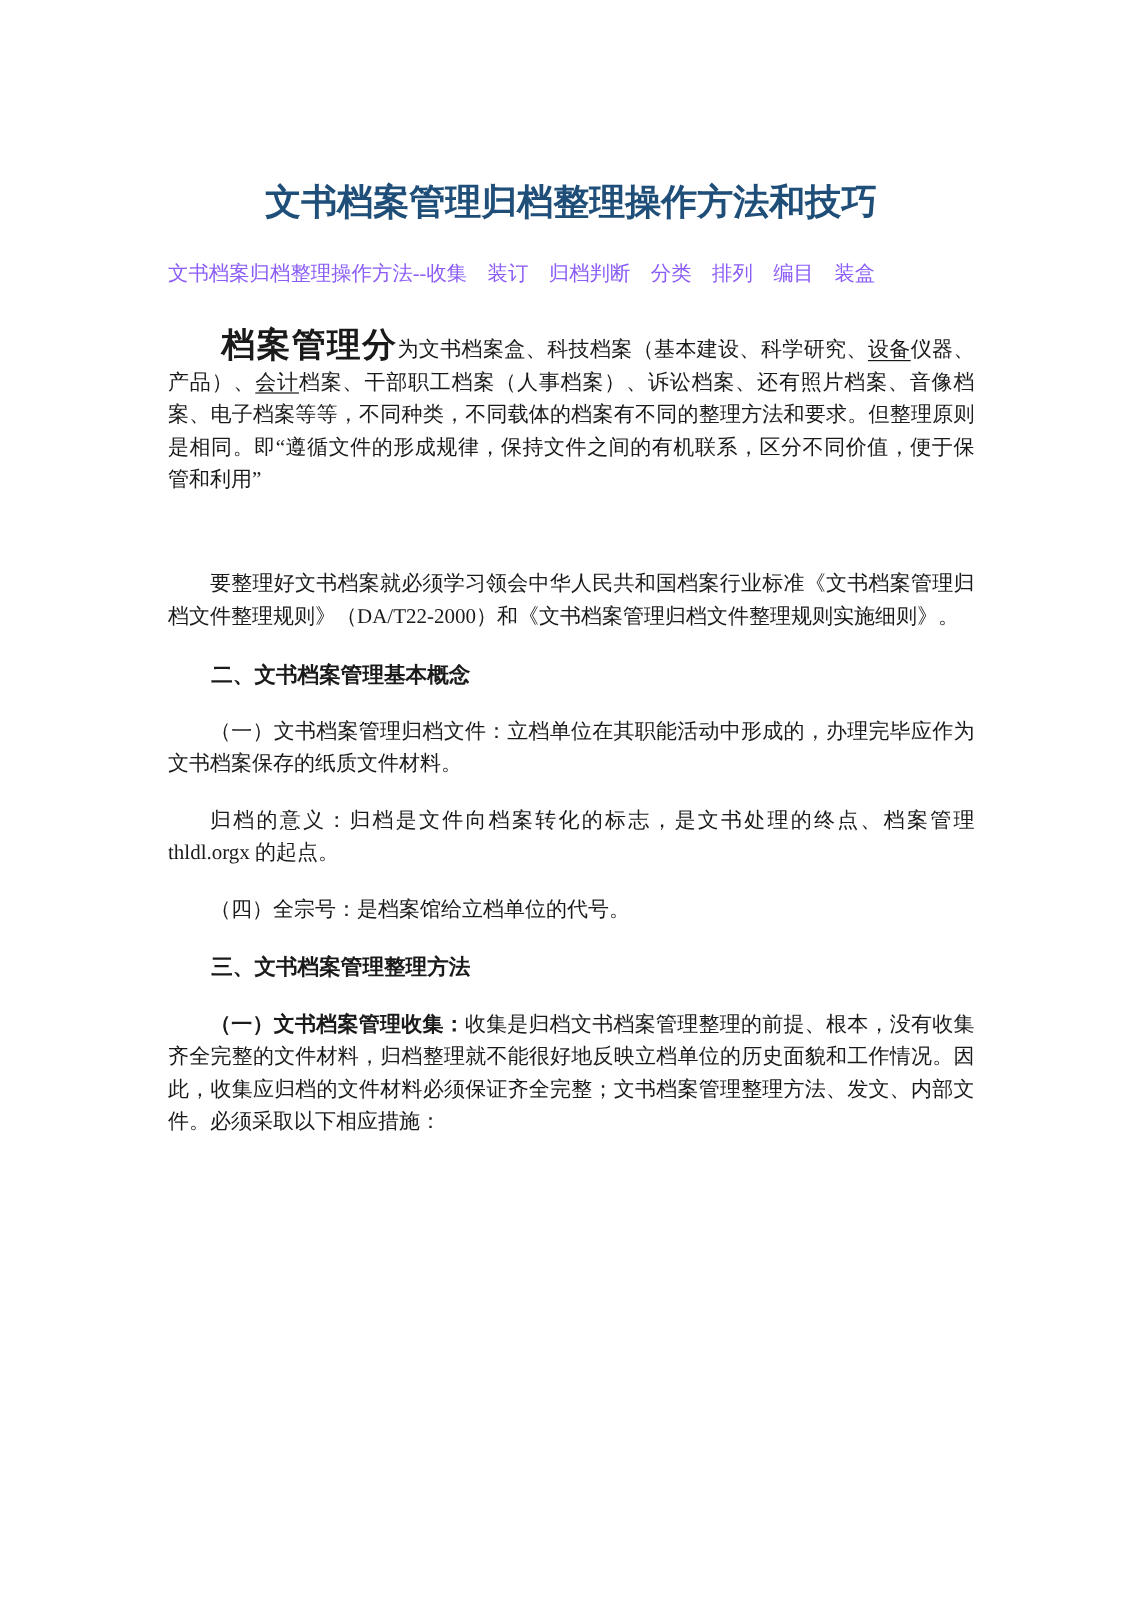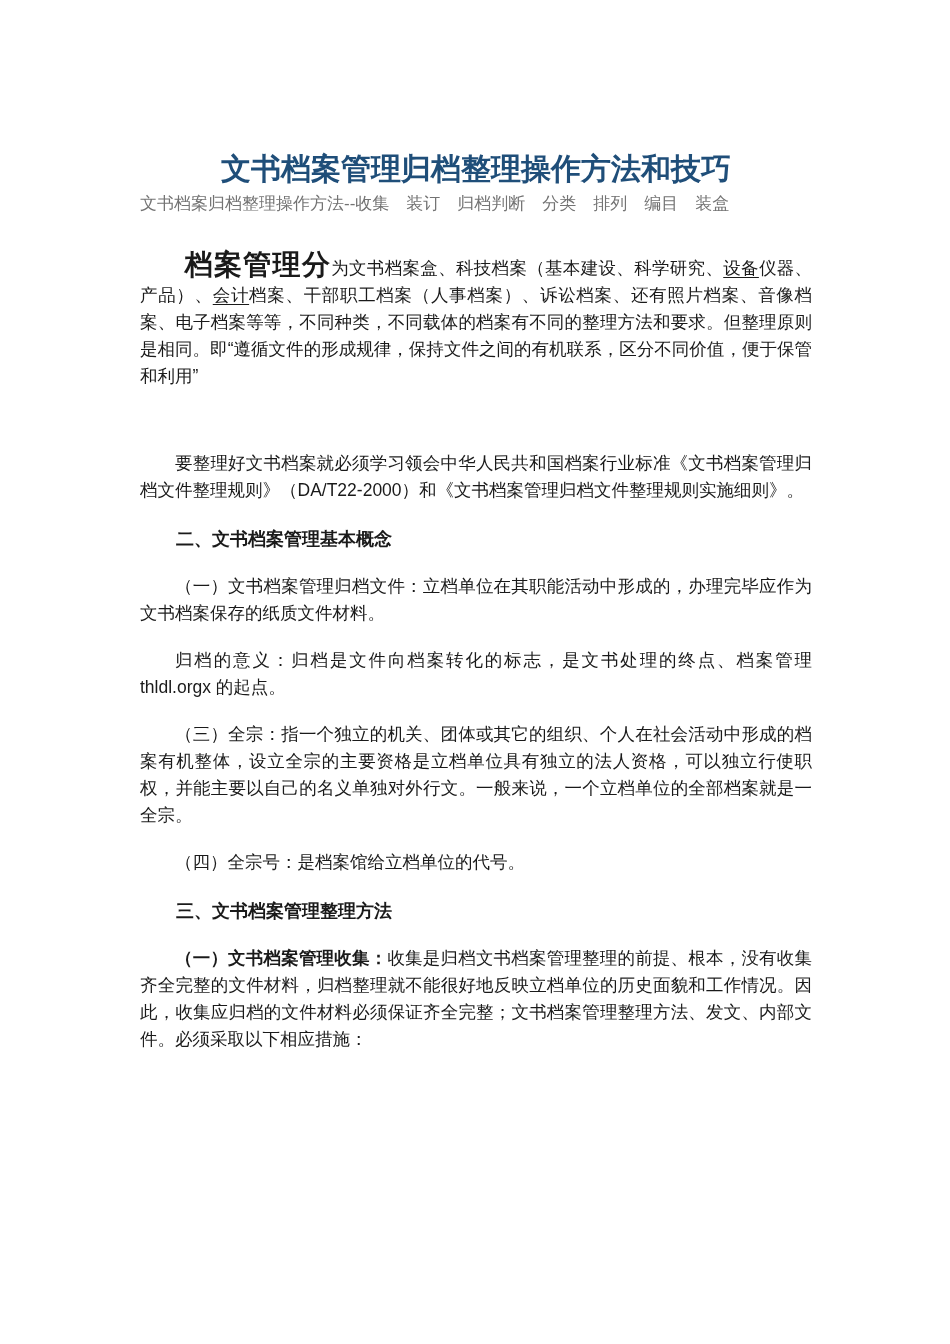--- a/index.html
+++ b/index.html
@@ -6,40 +6,40 @@
     margin: 0;
     padding: 0;
     background: #ffffff;
   }
   .page {
     position: relative;
     width: 950px;
     height: 1108px;
     background: #ffffff;
     overflow: hidden;
-    font-family: Liberation Sans, sans-serif;
+    font-family: Liberation Serif, serif;
     color: #1a1a1a;
   }
   .content {
     box-sizing: border-box;
     padding: 148px 138px 0 140px;
   }
   .doc-title {
     margin: 0;
     text-align: center;
     font-size: 30px;
     line-height: 42px;
     font-weight: bold;
     color: #1F4E79;
   }
   .doc-subtitle {
-    margin: 0 0 0 0;
+    margin: 24px 0 0 0;
     font-size: 17px;
     line-height: 27px;
-    color: #737373;
+    color: #8b5cf6;
   }
   .para {
     margin: 20px 0 0 0;
     font-size: 17.5px;
     line-height: 27px;
     text-align: justify;
     text-indent: 2em;
   }
   .lead-paragraph {
     margin-top: 34px;
@@ -68,19 +68,18 @@
 <div class="page" style="background: rgb(255, 255, 255); color: rgb(26, 26, 26);">
   <div class="content">
     <h1 class="doc-title" style="color: rgb(31, 78, 121);">文书档案管理归档整理操作方法和技巧</h1>
     <p class="doc-subtitle">文书档案归档整理操作方法--收集　装订　归档判断　分类　排列　编目　装盒</p>
     <div id="doc-body">
         <p class="para lead-paragraph"><span class="run-lead">档案管理分</span><span class="run-n">为文书档案盒、科技档案（基本建设、科学研究、</span><span class="run-u">设备</span><span class="run-n">仪器、产品）、</span><span class="run-u">会计</span><span class="run-n">档案、干部职工档案（人事档案）、诉讼档案、还有照片档案、音像档案、电子档案等等，不同种类，不同载体的档案有不同的整理方法和要求。但整理原则是相同。即“遵循文件的形成规律，保持文件之间的有机联系，区分不同价值，便于保管和利用”</span></p>
         <p class="para"><span class="run-n">要整理好文书档案就必须学习领会中华人民共和国档案行业标准《文书档案管理归档文件整理规则》（DA/T22-2000）和《文书档案管理归档文件整理规则实施细则》。</span></p>
         <h2 class="sec-heading">二、文书档案管理基本概念</h2>
         <p class="para"><span class="run-n">（一）文书档案管理归档文件：立档单位在其职能活动中形成的，办理完毕应作为文书档案保存的纸质文件材料。</span></p>
         <p class="para"><span class="run-n">归档的意义：归档是文件向档案转化的标志，是文书处理的终点、档案管理 thldl.orgx 的起点。</span></p>
-        <p class="para"><span class="run-n">（三）全宗：指一个独立的机关、团体或其它的组织、个人在社会活动中形成的档案有机整体，设立全宗的主要资格是立档单位具有独立的法人资格，可以独立行使职权，并能主要以自己的名义单独对外行文。一般来说，一个立档单位的全部档案就是一全宗。</span></p>
         <p class="para"><span class="run-n">（四）全宗号：是档案馆给立档单位的代号。</span></p>
         <h2 class="sec-heading">三、文书档案管理整理方法</h2>
         <p class="para"><span class="run-b">（一）文书档案管理收集：</span><span class="run-n">收集是归档文书档案管理整理的前提、根本，没有收集齐全完整的文件材料，归档整理就不能很好地反映立档单位的历史面貌和工作情况。因此，收集应归档的文件材料必须保证齐全完整；文书档案管理整理方法、发文、内部文件。必须采取以下相应措施：</span></p>
       </div>
   </div>
 </div>
 
 </body></html>

